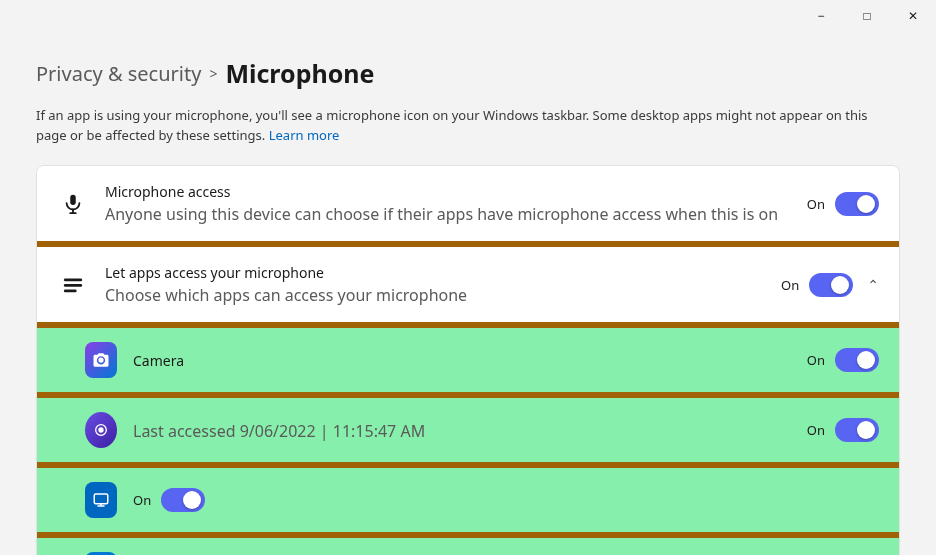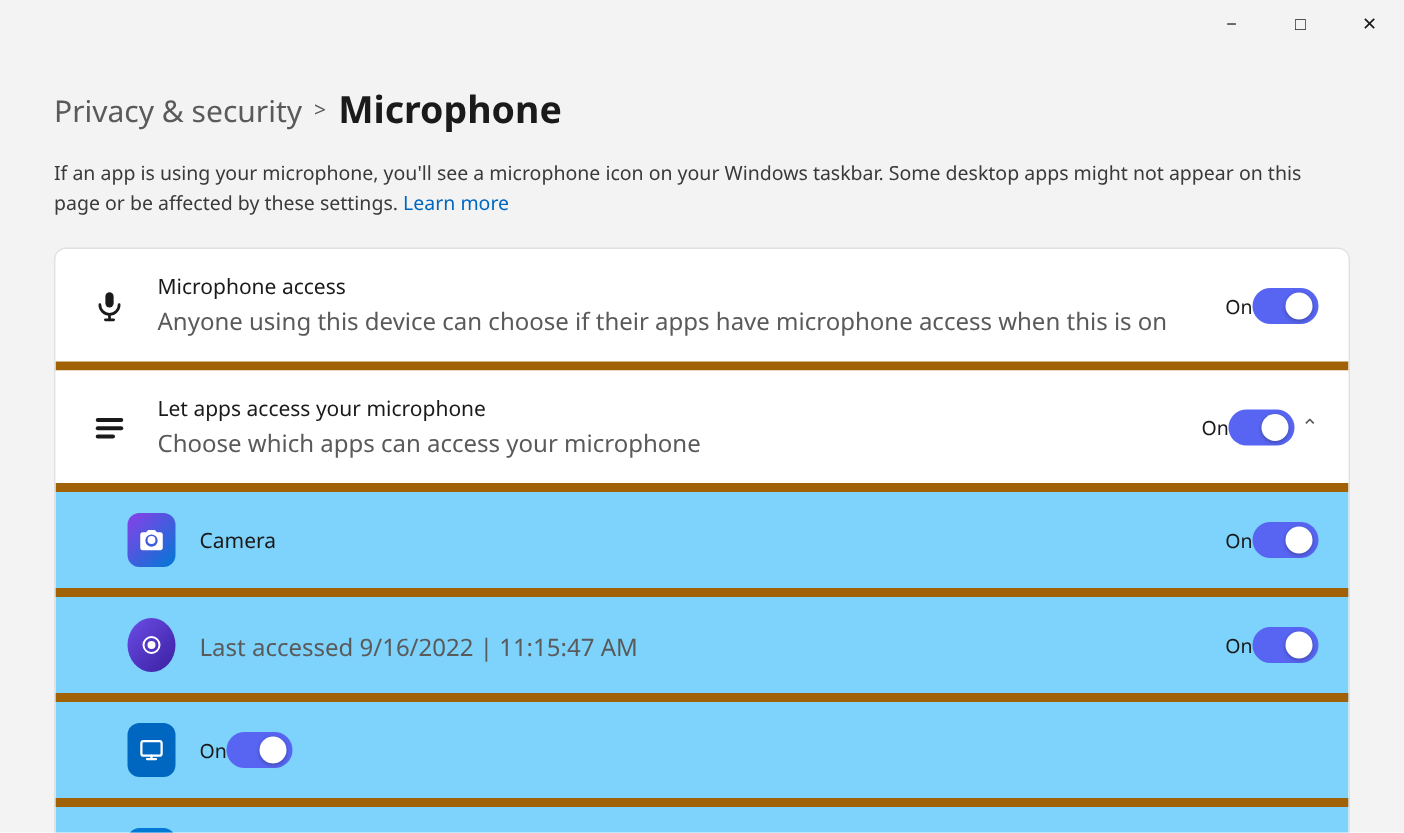--- a/index.html
+++ b/index.html
@@ -86,21 +86,21 @@
       display: flex;
       align-items: center;
       padding: 16px 20px;
       border-bottom: 6px solid #a16207;
       background: white;
       min-height: 64px;
     }
     .setting-row:last-child { border-bottom: none; }
     .setting-row.sub-row {
       padding-left: 48px;
-      background: #7dd3fc;
+      background: #86efac;
     }
 
     .setting-icon {
       width: 32px;
       height: 32px;
       display: flex;
       align-items: center;
       justify-content: center;
       margin-right: 16px;
       flex-shrink: 0;
@@ -116,20 +116,21 @@
     }
     .setting-subtitle {
       font-size: 16px;
       color: #5a5a5a;
       margin-top: 2px;
     }
 
     .setting-controls {
       display: flex;
       align-items: center;
+      gap: 10px;
       flex-shrink: 0;
     }
     .setting-status {
       font-size: 13px;
       color: #1a1a1a;
     }
 
     
     .toggle {
       width: 44px;
@@ -300,21 +301,21 @@
     <div class="setting-row sub-row">
       <div class="setting-icon">
         <div class="app-icon-cortana">
           <svg width="16" height="16" viewBox="0 0 24 24" fill="white">
             <circle cx="12" cy="12" r="8" fill="none" stroke="white" stroke-width="2"></circle>
             <circle cx="12" cy="12" r="4" fill="white"></circle>
           </svg>
         </div>
       </div>
       <div class="setting-text">
-        <div class="setting-subtitle">Last accessed 9/16/2022  |  11:15:47 AM</div>
+        <div class="setting-subtitle">Last accessed 9/06/2022  |  11:15:47 AM</div>
       </div>
       <div class="setting-controls">
         <span class="setting-status">On</span>
         <div class="toggle on"></div>
       </div>
     </div>
 
     <div class="setting-row sub-row">
       <div class="setting-icon">
         <div class="app-icon-desktop">

